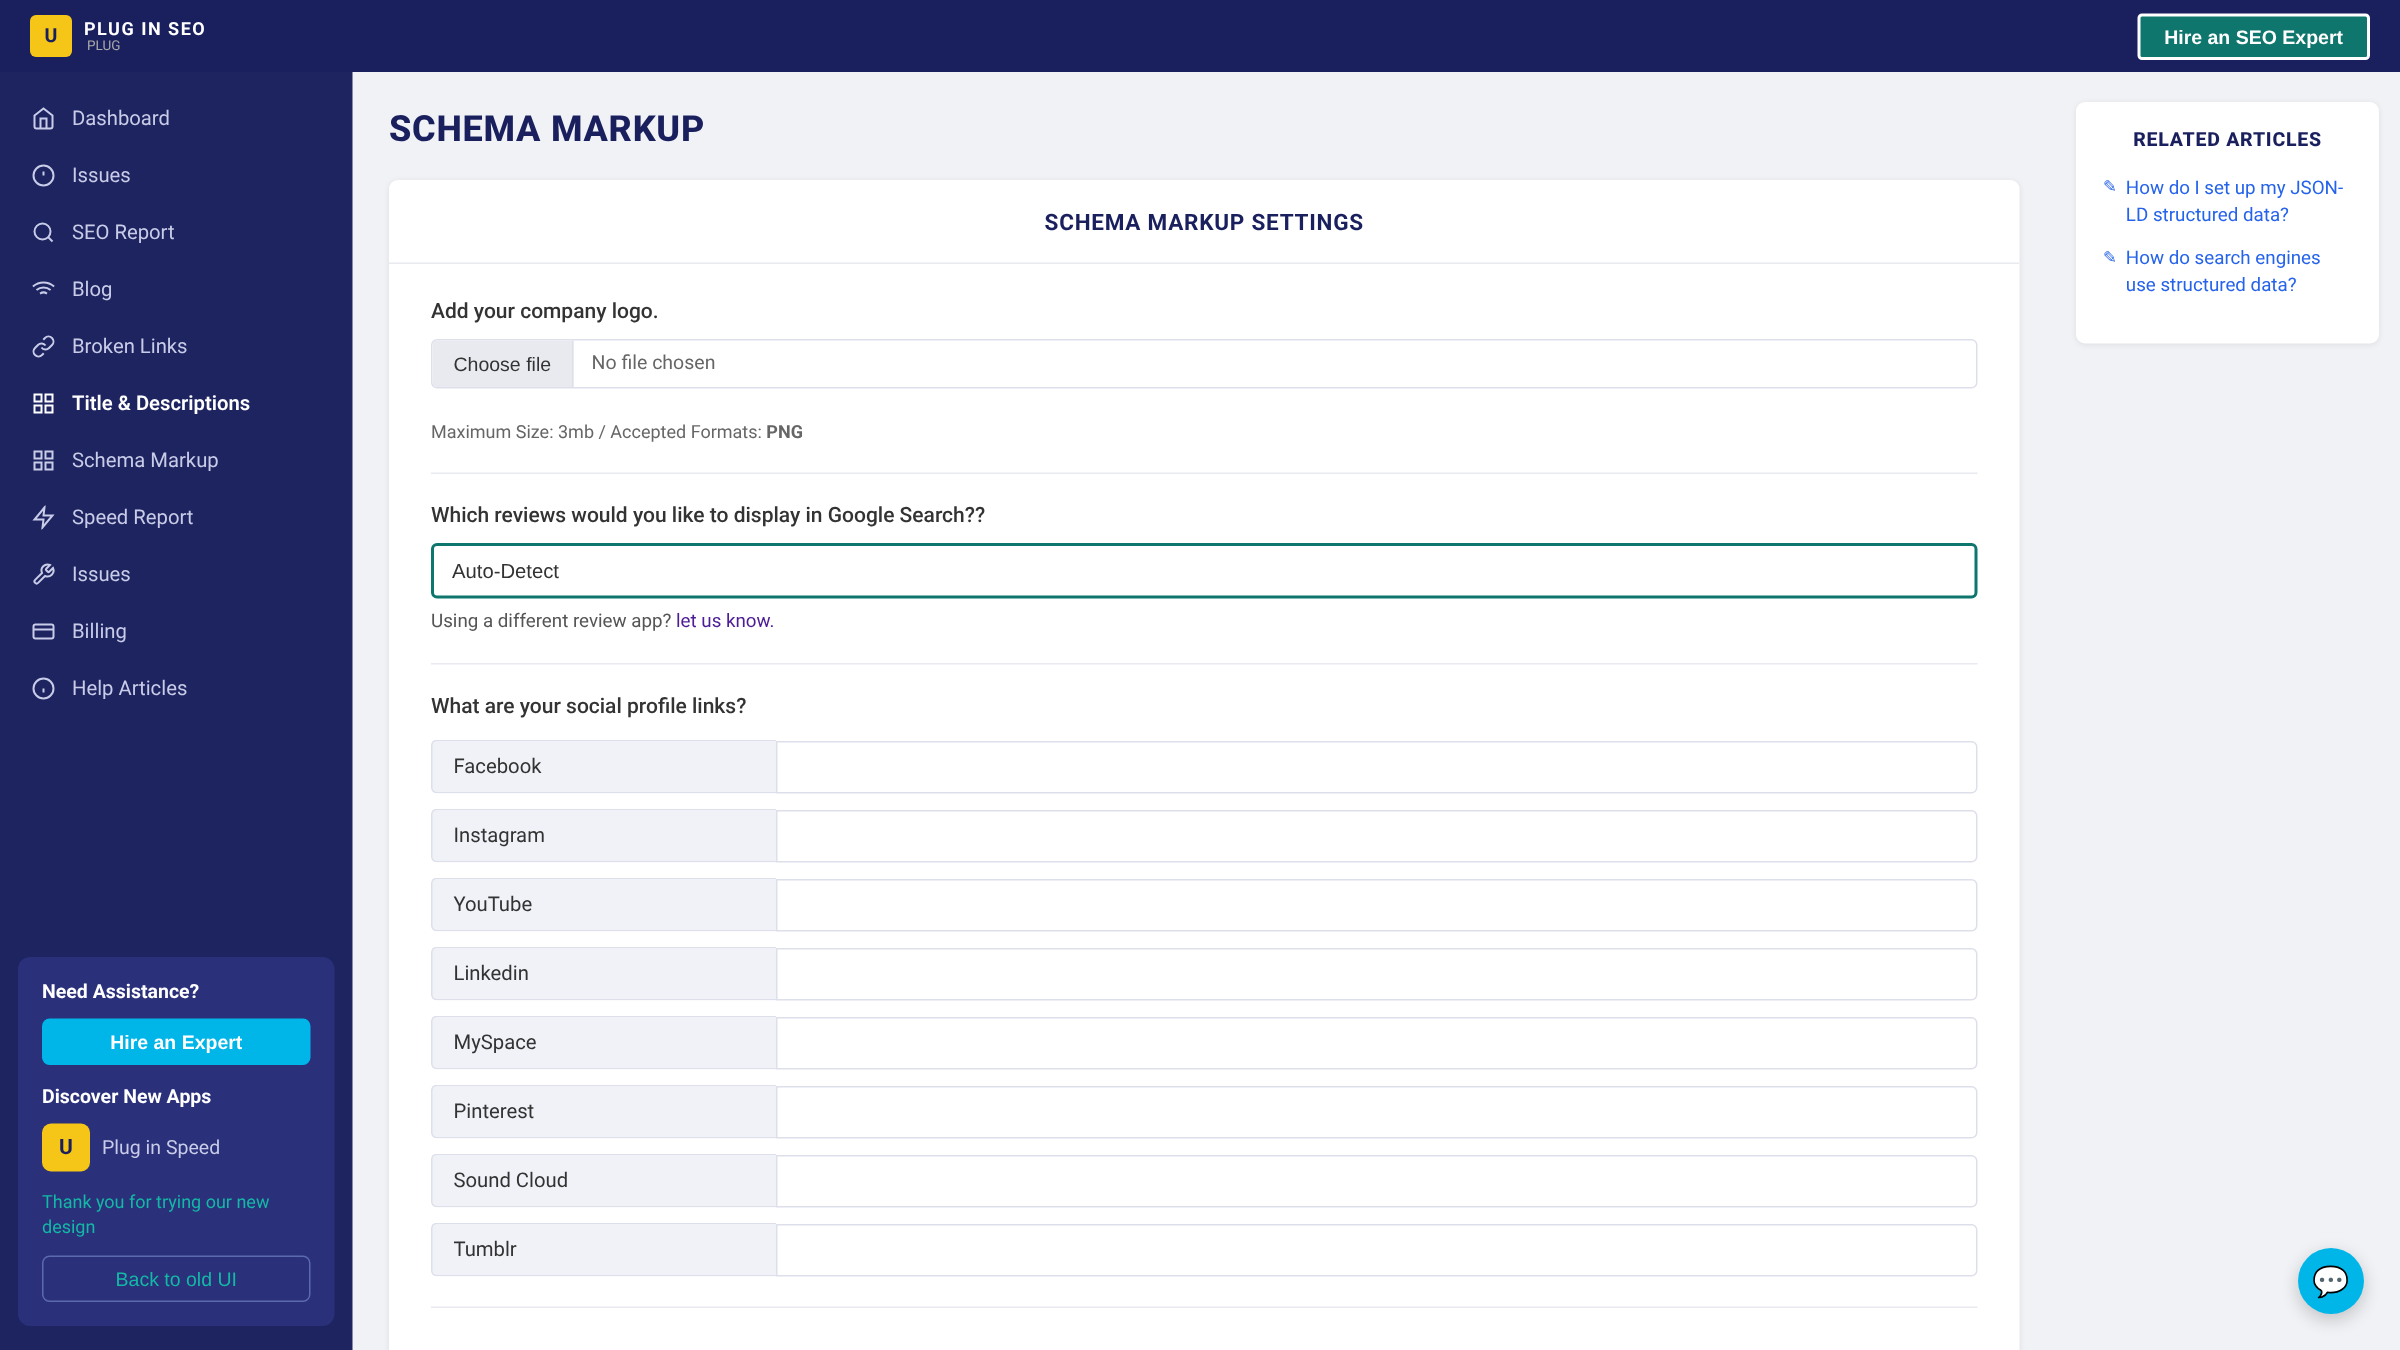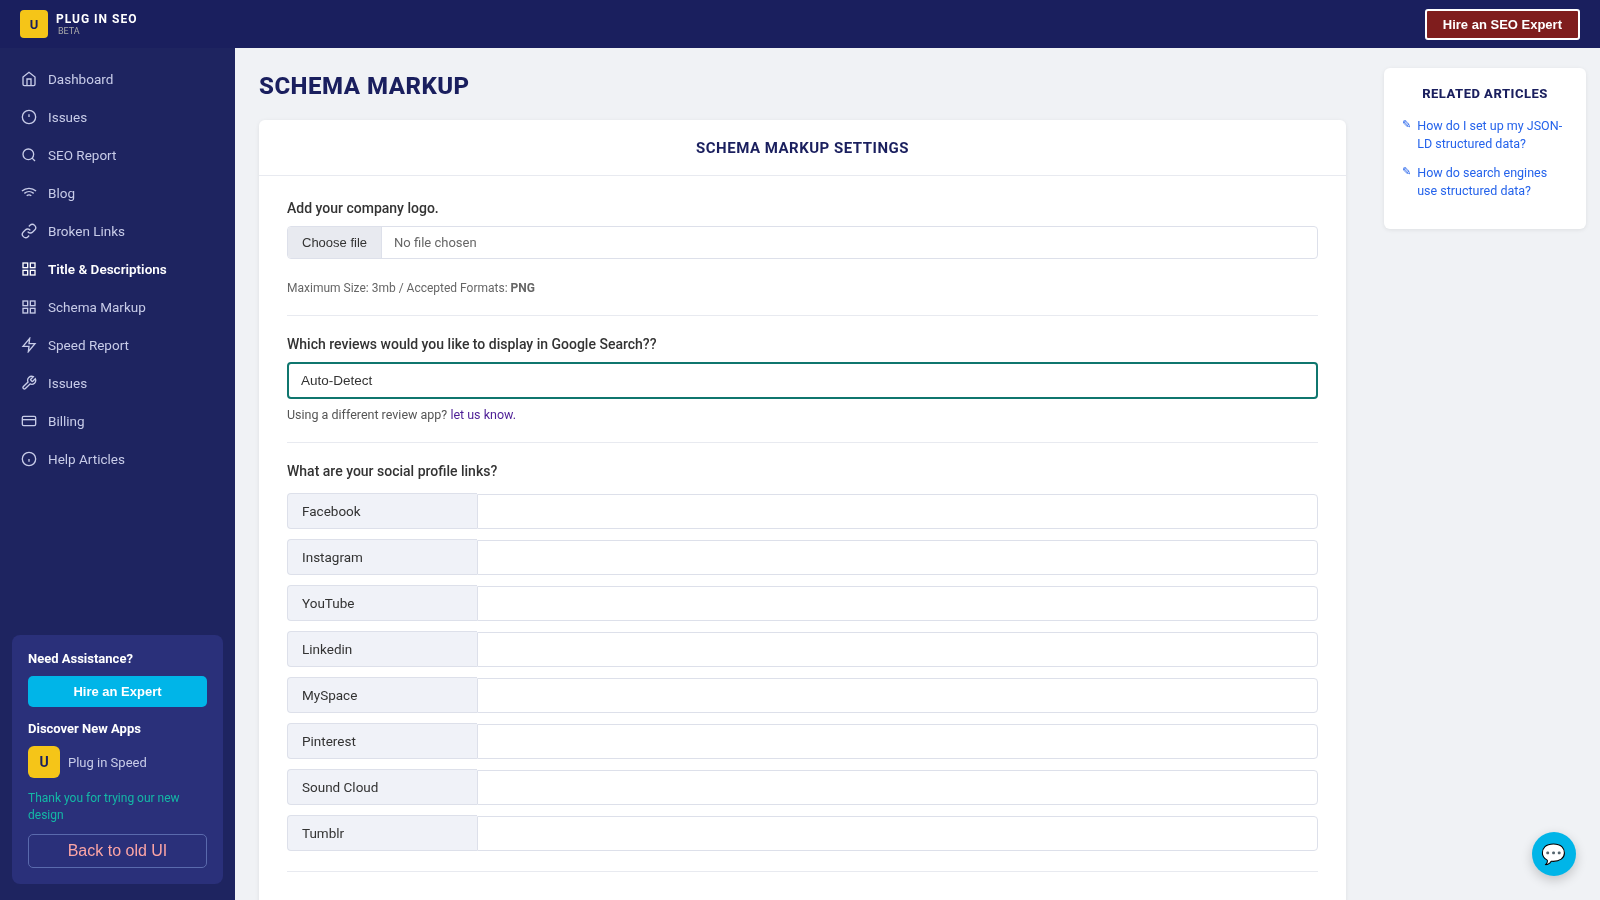--- a/index.html
+++ b/index.html
@@ -28,21 +28,21 @@
       display: flex;
       align-items: center;
       justify-content: center;
       font-weight: bold;
       font-size: 13px;
       color: #1a1f5e;
     }
     .logo-text { color: white; font-size: 12px; font-weight: bold; letter-spacing: 1px; }
     .logo-beta { color: #aaa; font-size: 9px; margin-left: 2px; }
     .hire-btn {
-      background: #7f1d1d;
+      background: #0f766e;
       border: 2px solid white;
       color: white;
       padding: 6px 16px;
       font-size: 13px;
       font-weight: 600;
       cursor: pointer;
       border-radius: 3px;
     }
 
     
@@ -109,25 +109,25 @@
       font-size: 14px;
       font-weight: bold;
       color: #1a1f5e;
     }
     .app-name { color: #c8cce8; font-size: 13px; }
     .thank-you-text { color: #14b8a6; font-size: 12px; line-height: 1.4; margin-bottom: 10px; }
     .back-old-btn {
       display: block;
       width: 100%;
       background: transparent;
-      color: #fca5a5;
+      color: #14b8a6;
       border: 1.5px solid #5a6aad;
       padding: 7px;
       border-radius: 5px;
-      font-size: 16px;
+      font-size: 13px;
       cursor: pointer;
     }
 
     
     .main-content { flex: 1; overflow-y: auto; padding: 24px; }
     .page-title { font-size: 24px; font-weight: 800; color: #1a1f5e; margin-bottom: 20px; letter-spacing: 0.5px; }
 
     
     .card {
       background: white;
@@ -190,21 +190,21 @@
     .review-note { font-size: 12.5px; color: #555; }
     .review-note a { color: #4c1d95; text-decoration: none; }
 
     .social-section-label { font-size: 14px; color: #333; margin-bottom: 14px; font-weight: 500; }
     .social-row {
       display: flex;
       align-items: center;
       margin-bottom: 10px;
     }
     .social-label-box {
-      width: 190px;
+      width: 230px;
       flex-shrink: 0;
       background: #f0f2f8;
       border: 1px solid #dde0ea;
       border-right: none;
       border-radius: 4px 0 0 4px;
       padding: 9px 14px;
       font-size: 13.5px;
       color: #333;
     }
     .social-input {
@@ -262,21 +262,21 @@
 </head>
 <body>
 
 <nav class="top-nav">
   <div class="logo-area">
     <div class="logo-icon">
       <span>U</span>
     </div>
     <div>
       <div class="logo-text">PLUG IN SEO</div>
-      <div class="logo-beta">BETA</div>
+      <div class="logo-beta">PLUG</div>
     </div>
   </div>
   <button class="hire-btn">Hire an SEO Expert</button>
 </nav>
 
 <div class="layout">
 
   <aside class="sidebar">
     <nav class="sidebar-nav">
 

